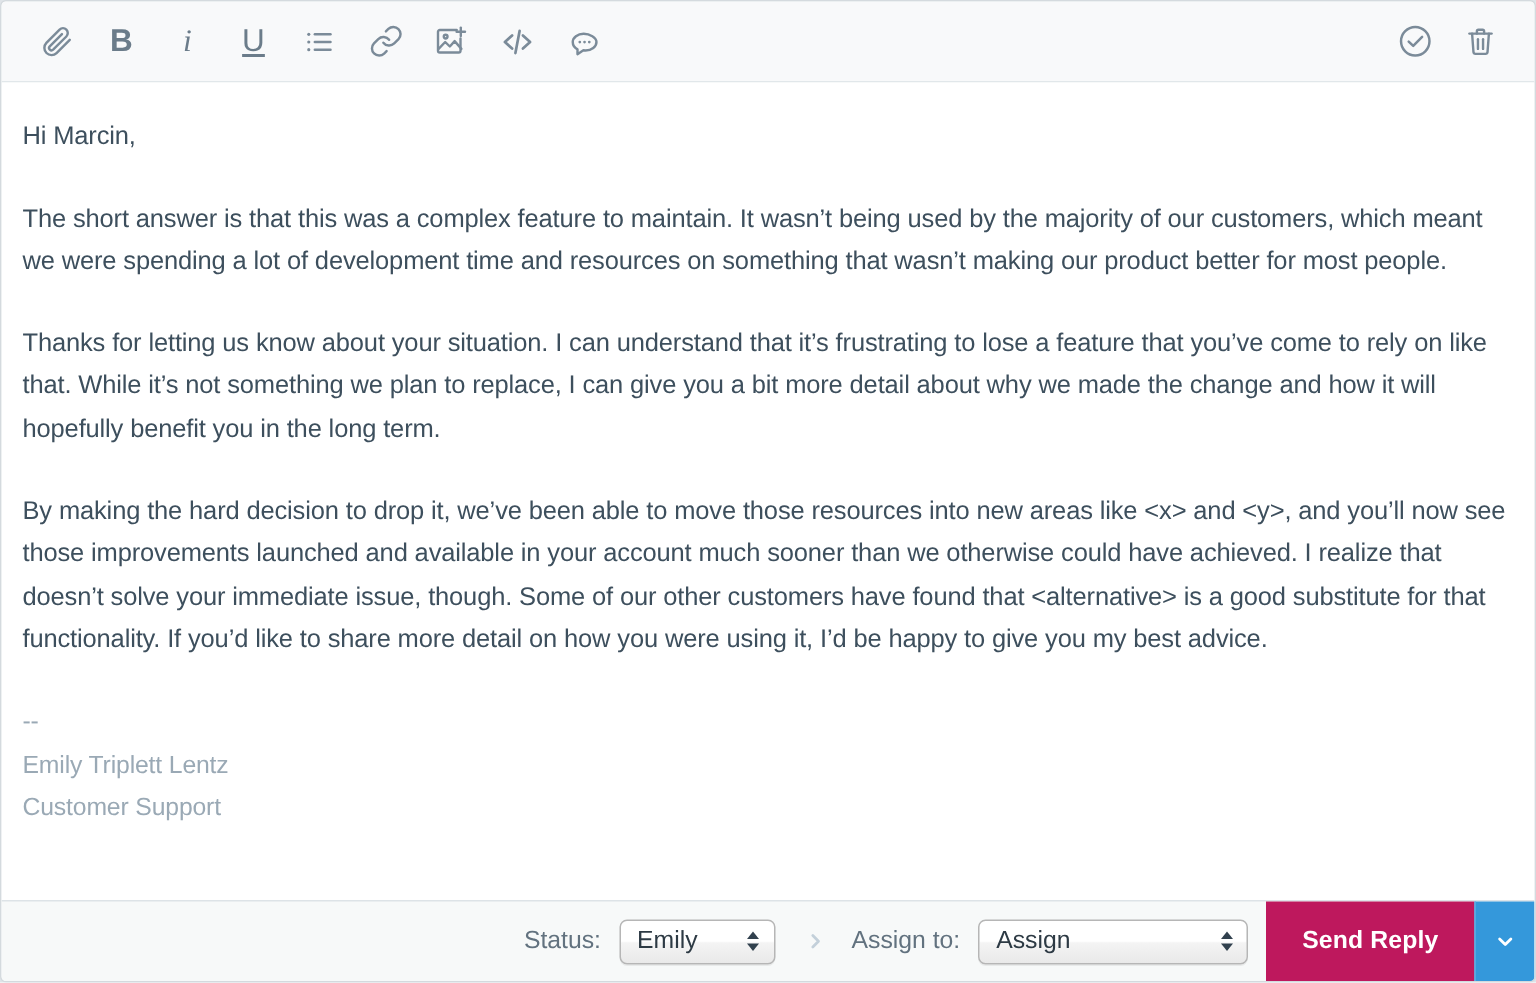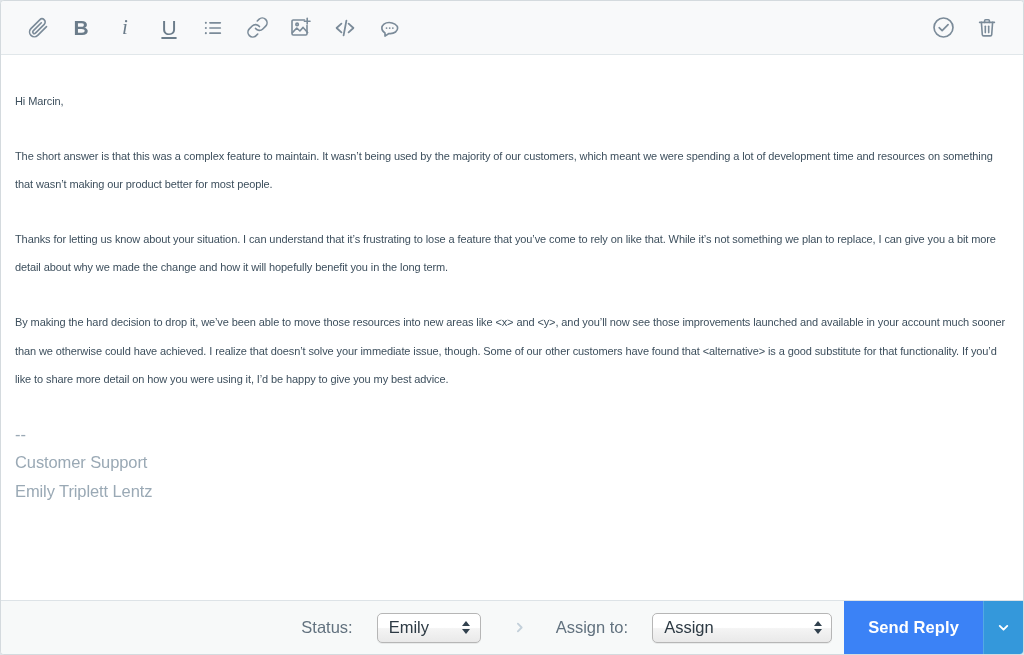--- a/index.html
+++ b/index.html
@@ -75,22 +75,22 @@
 
   
   .editor {
     flex: 1 1 auto;
     overflow: hidden;
     padding: 16px 14px 10px 14px;
     box-sizing: border-box;
     background: #ffffff;
   }
   .editor p {
-    margin: 16px 0 26px 0;
-    font-size: 11px;
+    margin: 6px 0 26px 0;
+    font-size: 17px;
     line-height: 28.6px;
     color: #3d4f5d;
     letter-spacing: -0.1px;
   }
   .sig {
     font-size: 16.5px;
     line-height: 28.6px;
     color: #9aa9b5;
     letter-spacing: -0.1px;
   }
@@ -104,21 +104,21 @@
     border-top: 1px solid #dde3e7;
     display: flex;
     align-items: stretch;
     justify-content: flex-end;
     box-sizing: border-box;
   }
   .footer-controls {
     display: flex;
     align-items: center;
     padding-right: 12px;
-    gap: 16px;
+    gap: 4px;
   }
   .ctl-label {
     font-size: 16.5px;
     color: #62727f;
     margin-right: 8px;
     white-space: nowrap;
   }
   .sep-chevron {
     margin: 0 14px 0 16px;
     color: #c3d0da;
@@ -170,21 +170,21 @@
   .sel-status { min-width: 104px; }
   .sel-assign { min-width: 180px; }
 
   
   .send-group {
     display: flex;
     align-items: stretch;
     flex: 0 0 auto;
   }
   .send-btn {
-    background: #3b82f6;
+    background: #be185d;
     color: #ffffff;
     font-size: 16.5px;
     font-weight: bold;
     display: flex;
     align-items: center;
     justify-content: center;
     padding: 0 24px;
     cursor: pointer;
     border: none;
     font-family: "Liberation Sans", sans-serif;
@@ -299,22 +299,22 @@
 
   <div class="editor">
 
     <p>Hi Marcin,</p>
     <p>The short answer is that this was a complex feature to maintain. It wasn’t being used by the majority of our customers, which meant we were spending a lot of development time and resources on something that wasn’t making our product better for most people.</p>
     <p>Thanks for letting us know about your situation. I can understand that it’s frustrating to lose a feature that you’ve come to rely on like that. While it’s not something we plan to replace, I can give you a bit more detail about why we made the change and how it will hopefully benefit you in the long term.</p>
     <p>By making the hard decision to drop it, we’ve been able to move those resources into new areas like &lt;x&gt; and &lt;y&gt;, and you’ll now see those improvements launched and available in your account much sooner than we otherwise could have achieved. I realize that doesn’t solve your immediate issue, though. Some of our other customers have found that &lt;alternative&gt; is a good substitute for that functionality. If you’d like to share more detail on how you were using it, I’d be happy to give you my best advice.</p>
 
     <div class="sig">
       <div class="dashes">--</div>
+      <div>Emily Triplett Lentz</div>
       <div>Customer Support</div>
-      <div>Emily Triplett Lentz</div>
     </div>
 
   </div>
 
   <div class="footer">
 
     <div class="footer-controls">
 
       <span class="ctl-label">Status:</span>
 

